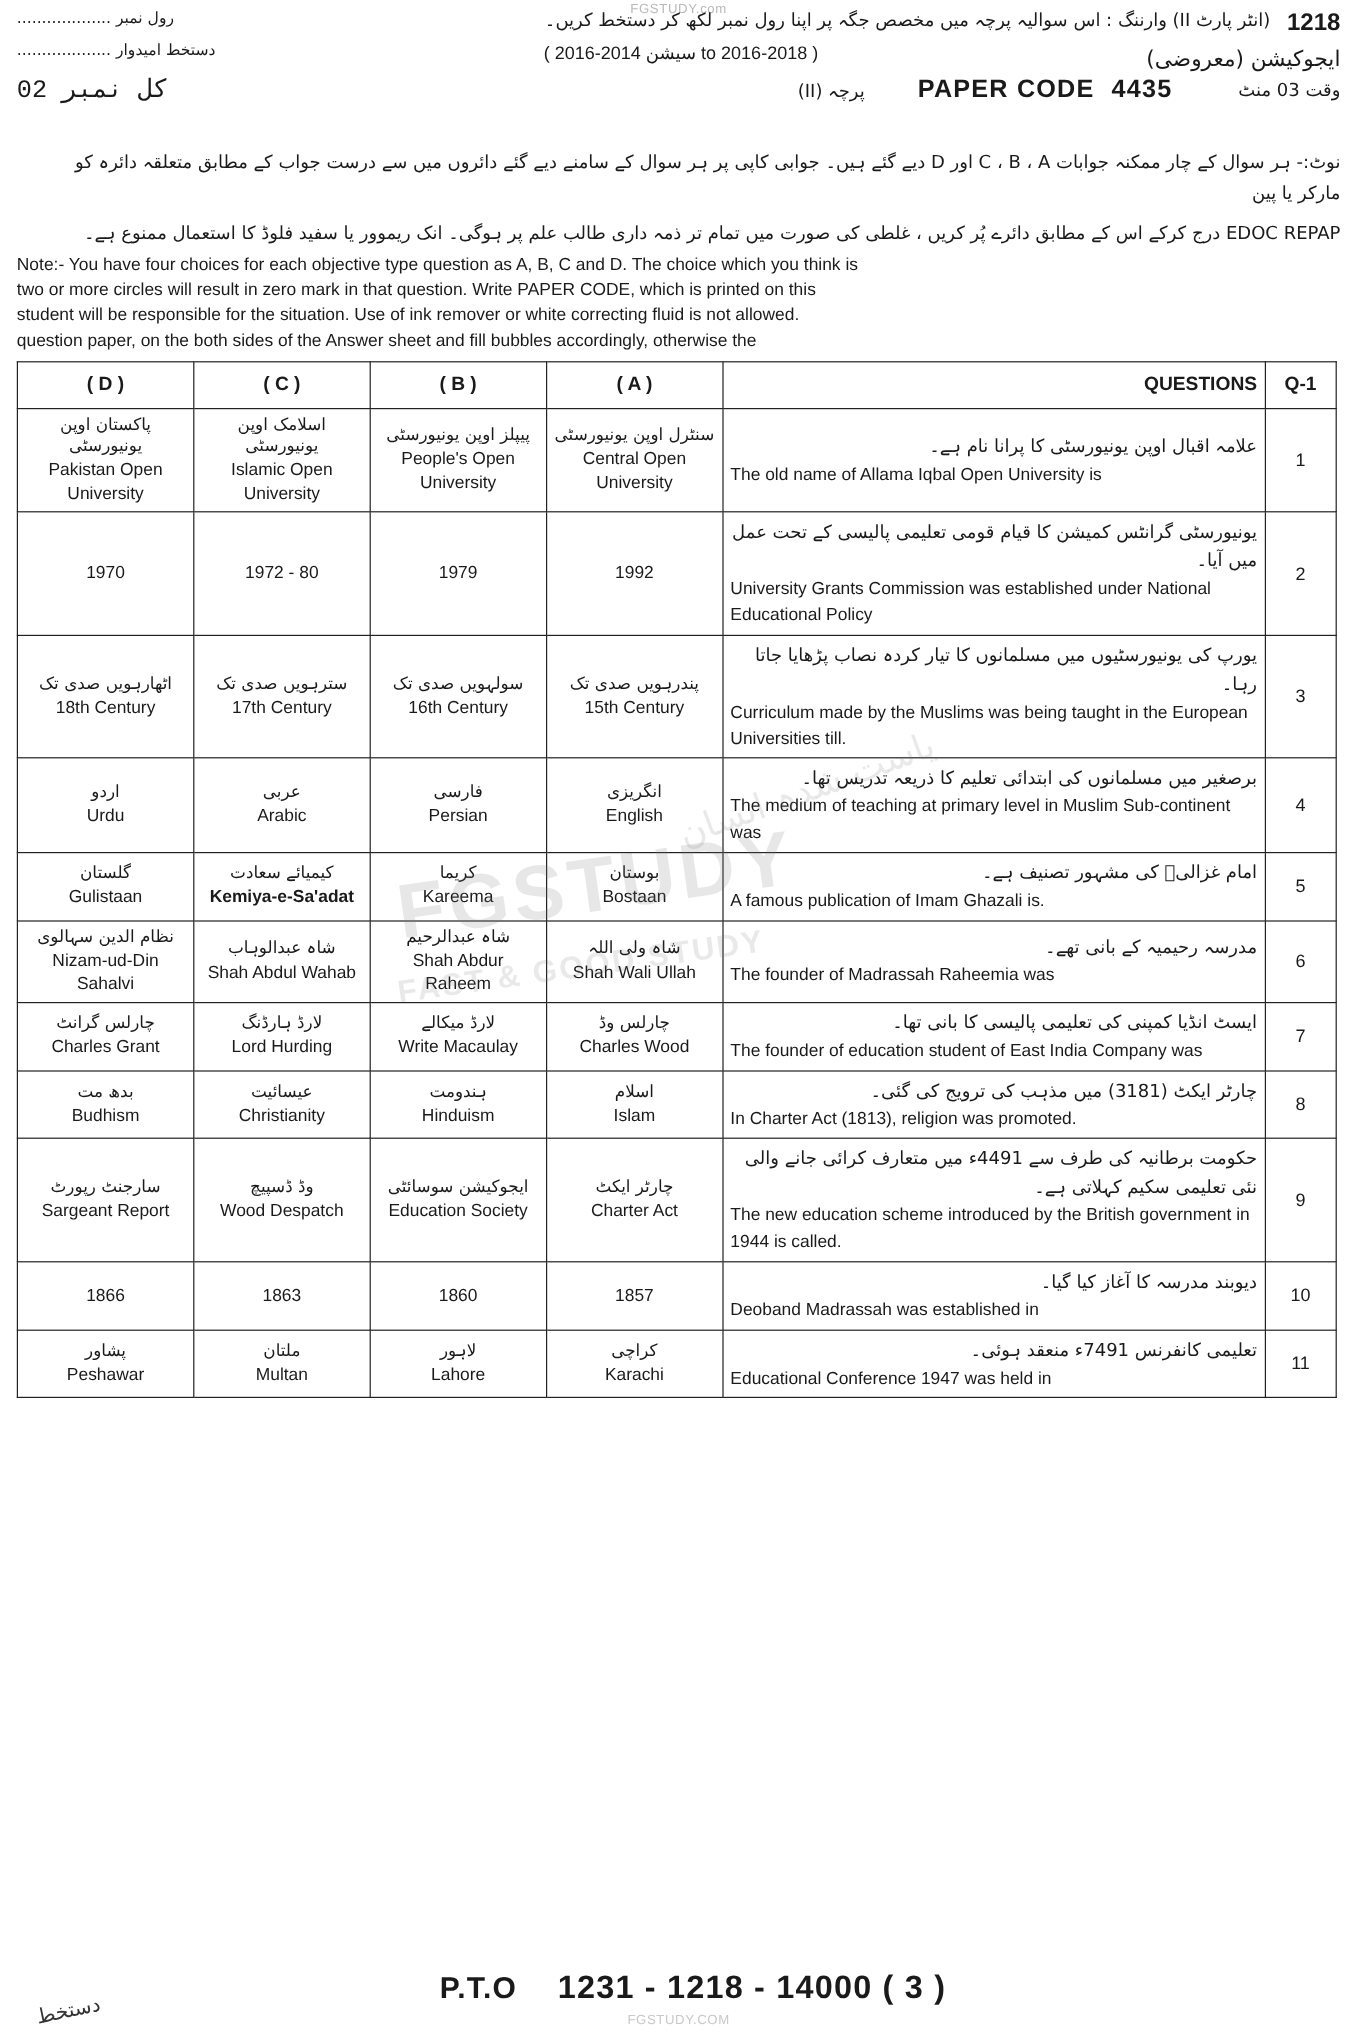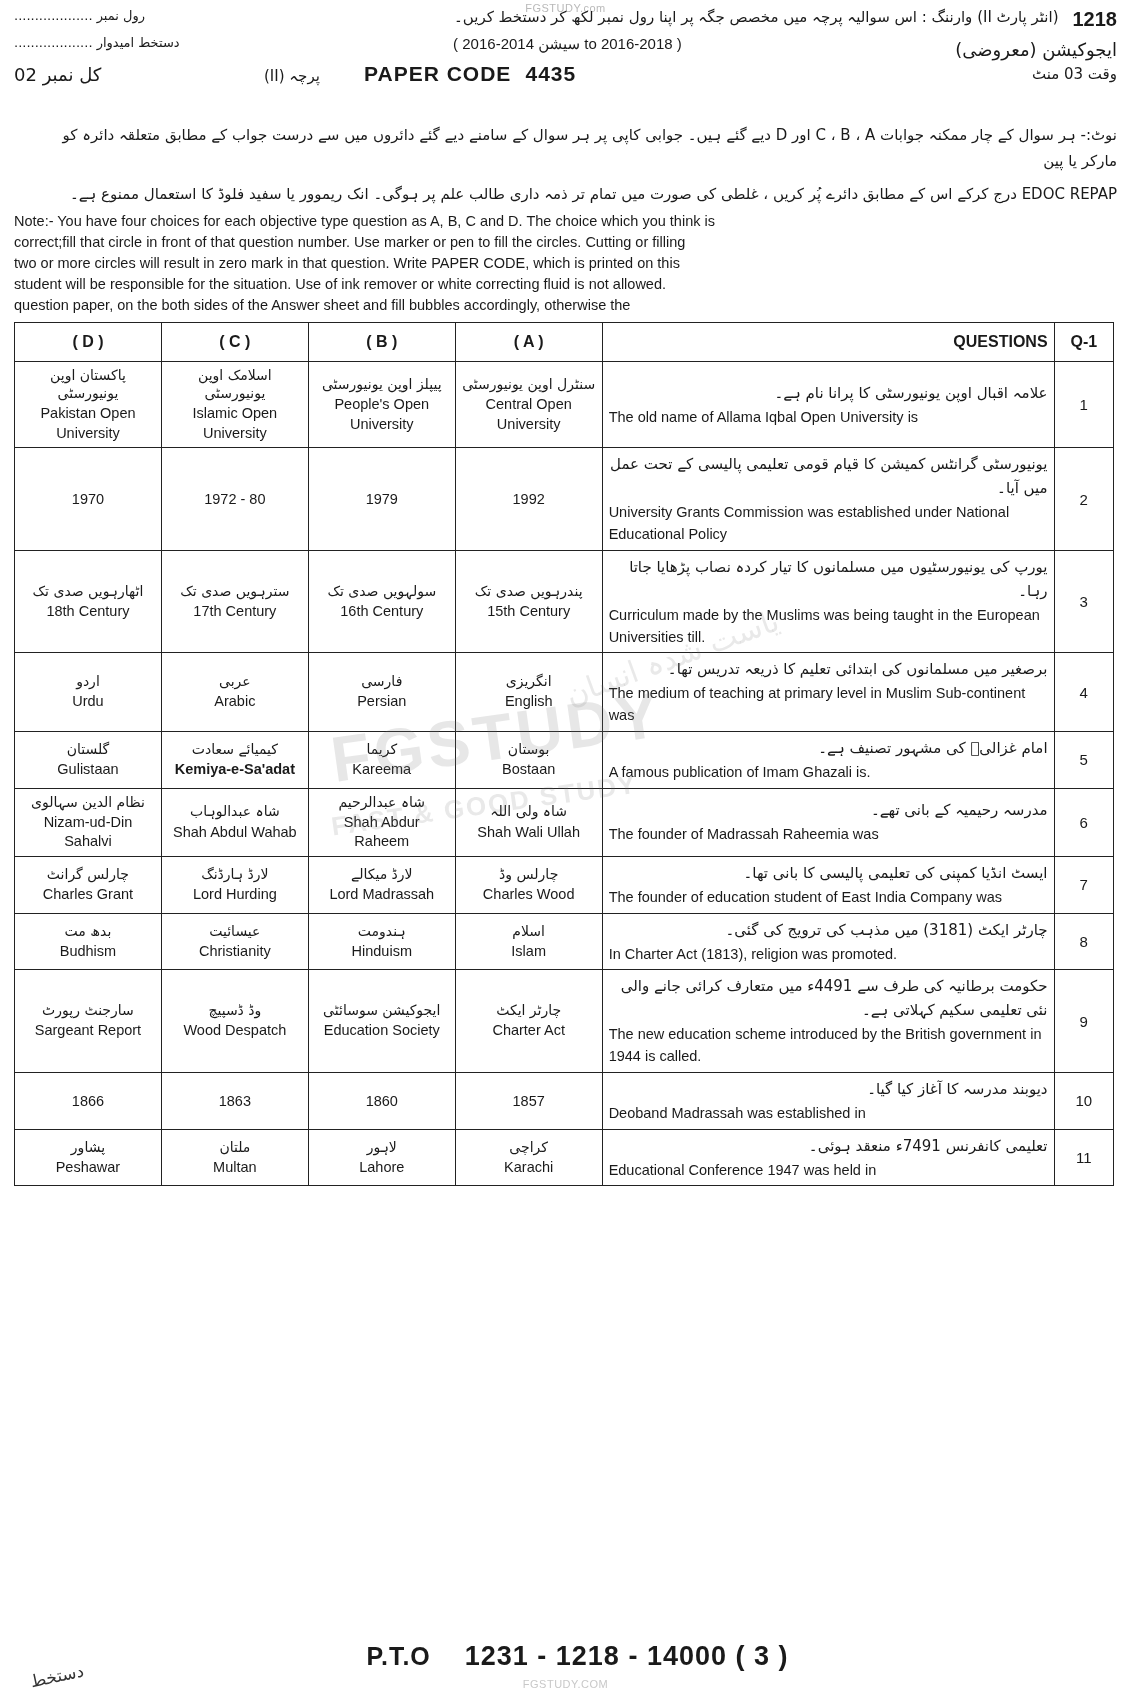--- a/index.html
+++ b/index.html
@@ -123,22 +123,23 @@
   .papercode-big {
     font-size: 21px;
     font-weight: bold;
     letter-spacing: 1px;
   }
   .time {
     font-size: 15px;
     white-space: nowrap;
   }
   .marks {
-    font-size: 18px;
+    font-size: 21px;
     white-space: nowrap;
+    font-family: Liberation Mono, monospace;
   }
 
   
   .note-urdu {
     font-size: 15px;
     text-align: right;
     line-height: 1.75;
     margin-top: 6px;
     padding-left: 20px;
   }
@@ -248,37 +249,36 @@
       <div style="flex:1; text-align:center;">
         <span style="font-size:15px;text-align:right;">( سیشن 2014-2016 to 2016-2018 )</span>
       </div>
       <div class="subject urdu">ایجوکیشن (معروضی)</div>
     </div>
 
     <div class="row2">
       <div style="width:250px;">
         <span class="urdu marks">کل نمبر 20</span>
       </div>
-      <div style="flex:1; text-align:left;">
+      <div style="flex:1; text-align:right;">
         <span class="urdu" style="margin-right:40px;">پرچہ (II)</span>
         <span class="papercode-big">PAPER CODE</span>
         <span class="papercode-big" style="margin-left:10px;">4435</span>
       </div>
       <div style="width:140px; text-align:right;">
         <span class="urdu time">وقت 30 منٹ</span>
       </div>
     </div>
   </div>
 
   <div class="note-urdu urdu">نوٹ:- ہر سوال کے چار ممکنہ جوابات A ، B ، C اور D دیے گئے ہیں۔ جوابی کاپی پر ہر سوال کے سامنے دیے گئے دائروں میں سے درست جواب کے مطابق متعلقہ دائرہ کو مارکر یا پین</div>
   <div class="note-urdu urdu">PAPER CODE درج کرکے اس کے مطابق دائرے پُر کریں ، غلطی کی صورت میں تمام تر ذمہ داری طالب علم پر ہوگی۔ انک ریموور یا سفید فلوڈ کا استعمال ممنوع ہے۔</div>
 
   <div class="note-eng">
     <div>Note:- You have four choices for each objective type question as A, B, C and D. The choice which you think is</div>
-    <div>correct;fill that circle in front of that question number. Use marker or pen to fill the circles. Cutting or filling</div>
     <div>two or more circles will result in zero mark in that question. Write PAPER CODE, which is printed on this</div>
     <div>student will be responsible for the situation. Use of ink remover or white correcting fluid is not allowed.</div>
     <div>question paper, on the both sides of the Answer sheet and fill bubbles accordingly, otherwise the</div>
   </div>
 
   <table class="mcq">
     <thead>
       <tr>
         <th class="c-opt">( D )</th>
         <th class="c-opt">( C )</th>
@@ -431,21 +431,21 @@
           <td class="c-opt">
             <div class="opt-ur urdu">چارلس گرانٹ</div>
             <div class="opt-en">Charles Grant</div>
           </td>
           <td class="c-opt">
             <div class="opt-ur urdu">لارڈ ہارڈنگ</div>
             <div class="opt-en">Lord Hurding</div>
           </td>
           <td class="c-opt">
             <div class="opt-ur urdu">لارڈ میکالے</div>
-            <div class="opt-en">Lord Madrassah</div>
+            <div class="opt-en">Write Macaulay</div>
           </td>
           <td class="c-opt">
             <div class="opt-ur urdu">چارلس وڈ</div>
             <div class="opt-en">Charles Wood</div>
           </td>
           <td class="c-q">
             <div class="q-ur urdu">ایسٹ انڈیا کمپنی کی تعلیمی پالیسی کا بانی تھا۔</div>
             <div class="q-en">The founder of education student of East India Company was</div>
           </td>
           <td class="c-num qnum">7</td>

